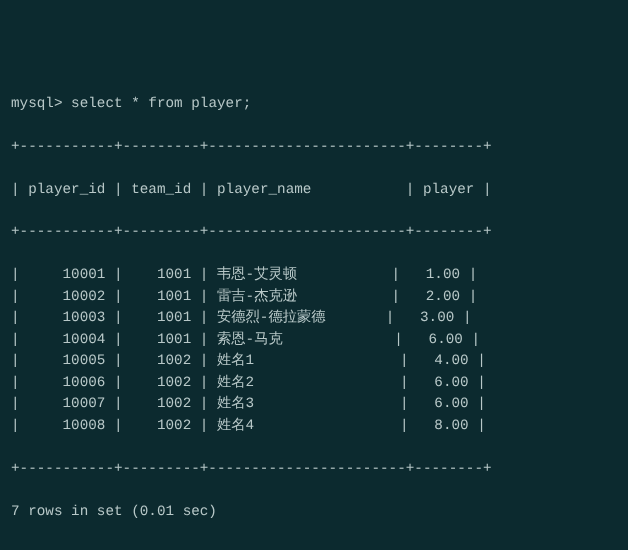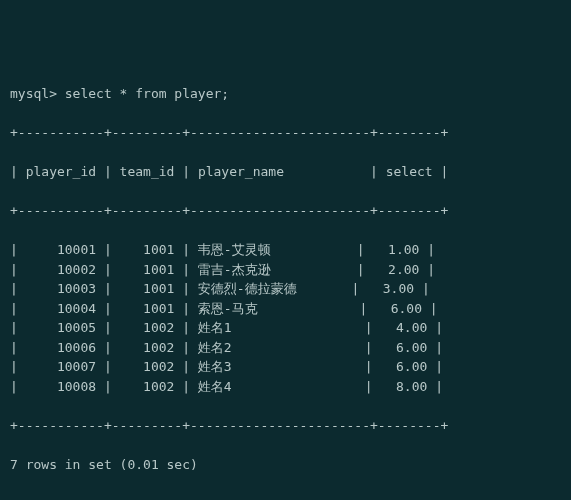--- a/index.html
+++ b/index.html
@@ -8,30 +8,30 @@
       color: #b8c8c8;
       font-family: 'Menlo', 'Monaco', 'Consolas', monospace;
       font-size: 13px;
       line-height: 1.5;
       padding: 6px 10px;
       width: 571px;
       height: 500px;
       overflow: hidden;
       white-space: pre;
     }
-    .line { display: block; }
+    .line { display: block; font-family: Liberation Mono, monospace; }
   </style>
 </head>
 <body>
 
 
 
 <span class="line"><span>mysql&gt;</span> <span>select * from player;</span></span>
 <span class="line">+-----------+---------+-----------------------+--------+</span>
-<span class="line">| <span>player_id</span> | <span>team_id</span> | <span>player_name</span>           | <span>select</span> |</span>
+<span class="line">| <span>player_id</span> | <span>team_id</span> | <span>player_name</span>           | <span>player</span> |</span>
 <span class="line">+-----------+---------+-----------------------+--------+</span>
 <div id="t1-rows"><span class="line">|     10001 |    1001 | 韦恩-艾灵顿           |   1.00 |</span><span class="line">|     10002 |    1001 | 雷吉-杰克逊           |   2.00 |</span><span class="line">|     10003 |    1001 | 安德烈-德拉蒙德       |   3.00 |</span><span class="line">|     10004 |    1001 | 索恩-马克             |   6.00 |</span><span class="line">|     10005 |    1002 | 姓名1                 |   4.00 |</span><span class="line">|     10006 |    1002 | 姓名2                 |   6.00 |</span><span class="line">|     10007 |    1002 | 姓名3                 |   6.00 |</span><span class="line">|     10008 |    1002 | 姓名4                 |   8.00 |</span></div>
 <span class="line">+-----------+---------+-----------------------+--------+</span>
 <span class="line">7 rows in set (0.01 sec)</span>
 <span class="line"> </span>
 
 
 
 
 

